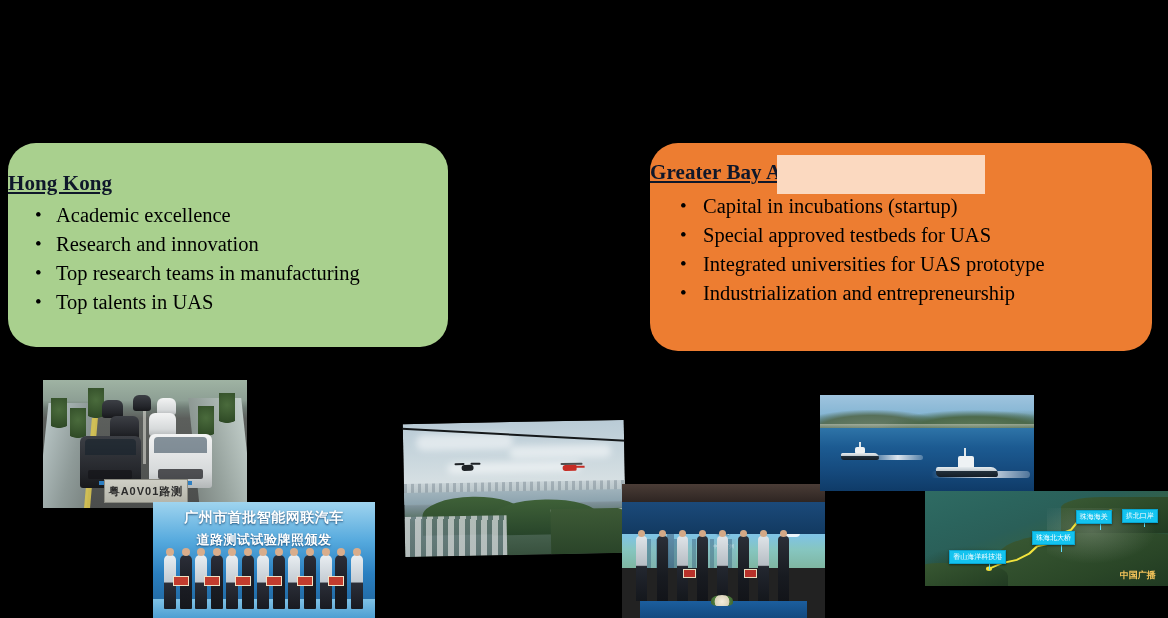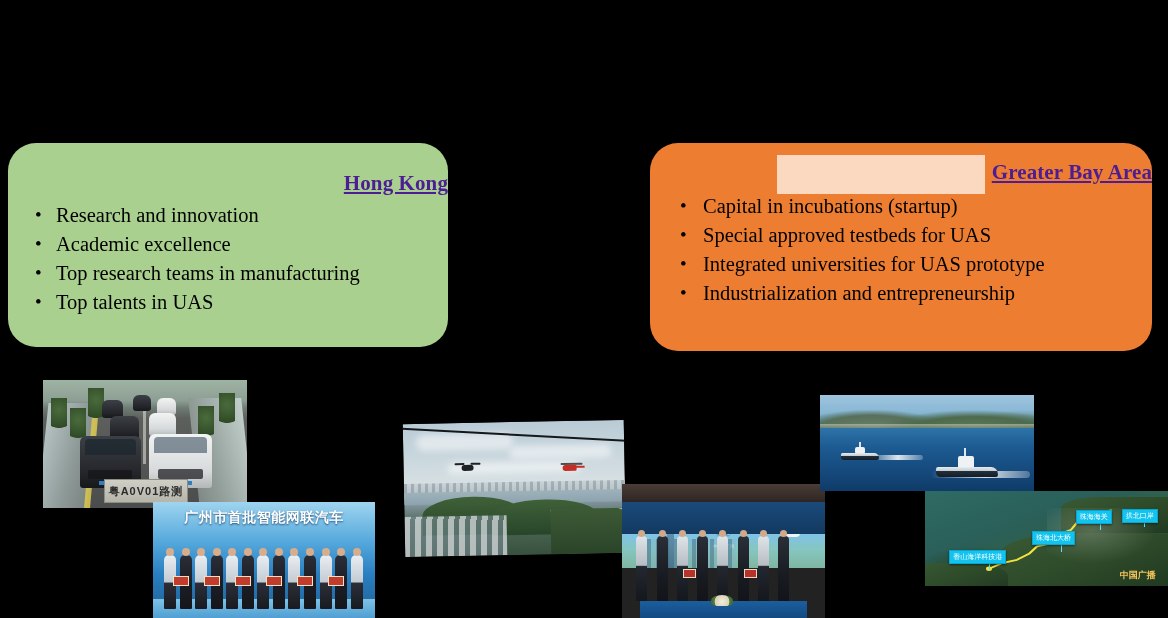--- a/index.html
+++ b/index.html
@@ -33,25 +33,25 @@
     width: 440px; height: 204px;
     background: #a9d08e;
   }
   #gba-box {
     left: 650px; top: 143px;
     width: 502px; height: 208px;
     background: #ed7d31;
   }
 
   .box-title {
-    text-align: right;
+    text-align: left;
     font-weight: bold;
     font-size: 21px;
     line-height: 1.1;
-    color: #4c1d95;
+    color: #0f172a;
     letter-spacing: .1px;
   }
   .box-title span {
     text-decoration: underline;
     text-underline-offset: 2px;
     text-decoration-thickness: 2px;
   }
   #hk-title { margin-top: 29px; }
   #gba-title {
     margin-top: 12px;
@@ -416,22 +416,22 @@
 </head>
 <body>
 
 <div class="stage">
 
   <div class="callout" id="hk-box">
     <div class="box-title" id="hk-title">
       <span>Hong Kong</span>
     </div>
     <ul class="bullets" id="hk-list">
+      <li>Academic excellence</li>
       <li>Research and innovation</li>
-      <li>Academic excellence</li>
       <li>Top research teams in manufacturing</li>
       <li>Top talents in UAS</li>
     </ul>
   </div>
 
   <div class="callout" id="gba-box">
     <div id="gba-title-hl"></div>
     <div class="box-title" id="gba-title">
       <span>Greater Bay Area</span>
     </div>
@@ -475,20 +475,21 @@
 
       <div class="plate-big">粤A0V01路测</div>
     </div>
   </div>
 
   <div class="photo" id="photo-ceremony">
     <div class="inner">
       <div class="bg"></div>
       <div class="stagefloor"></div>
       <div class="banner-l1">广州市首批智能网联汽车</div>
+      <div class="banner-l2">道路测试试验牌照颁发</div>
 
       <div class="person shirt" style="left:5%;"></div>
       <div class="person" style="left:12%;"></div>
       <div class="person shirt" style="left:19%;"></div>
       <div class="person" style="left:26%;"></div>
       <div class="person shirt" style="left:33%;"></div>
       <div class="person" style="left:40%;"></div>
       <div class="person shirt" style="left:47%;"></div>
       <div class="person" style="left:54%;"></div>
       <div class="person shirt" style="left:61%;"></div>

